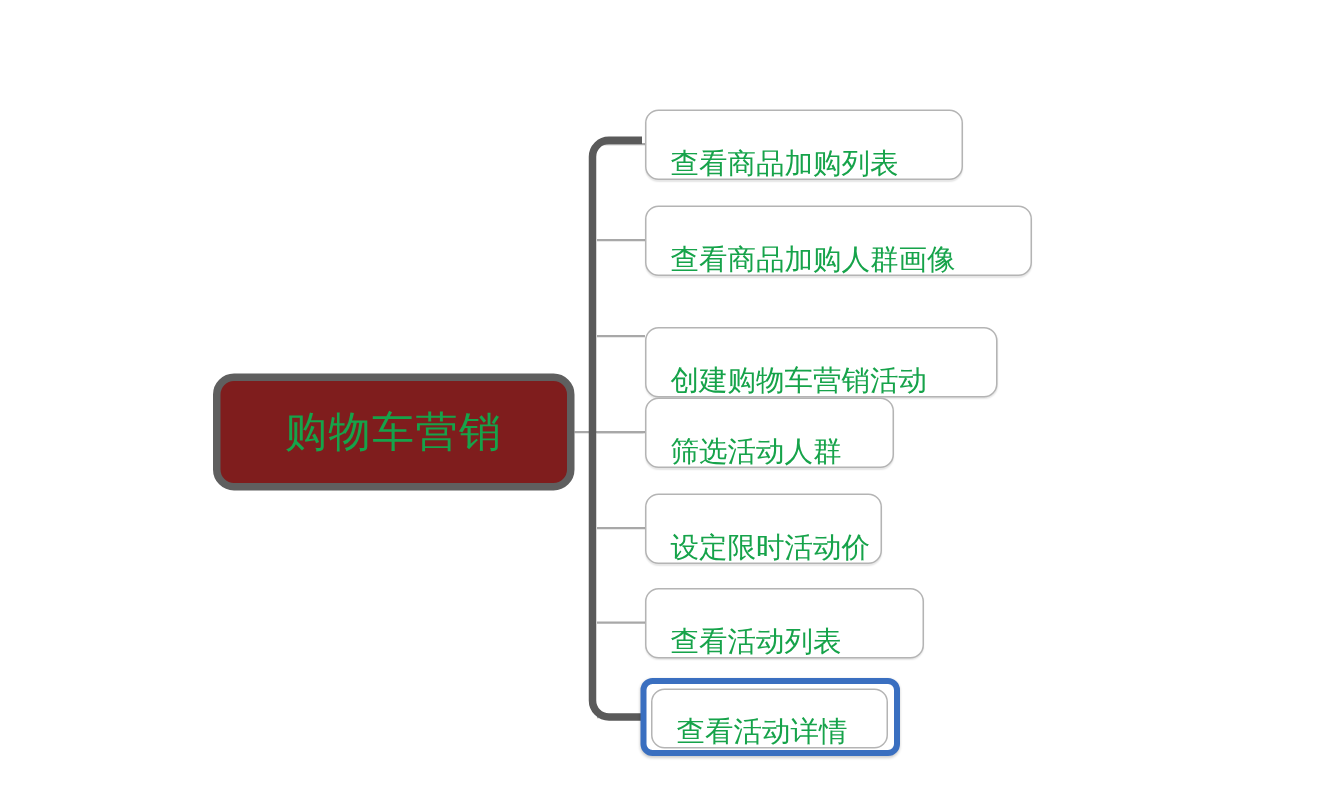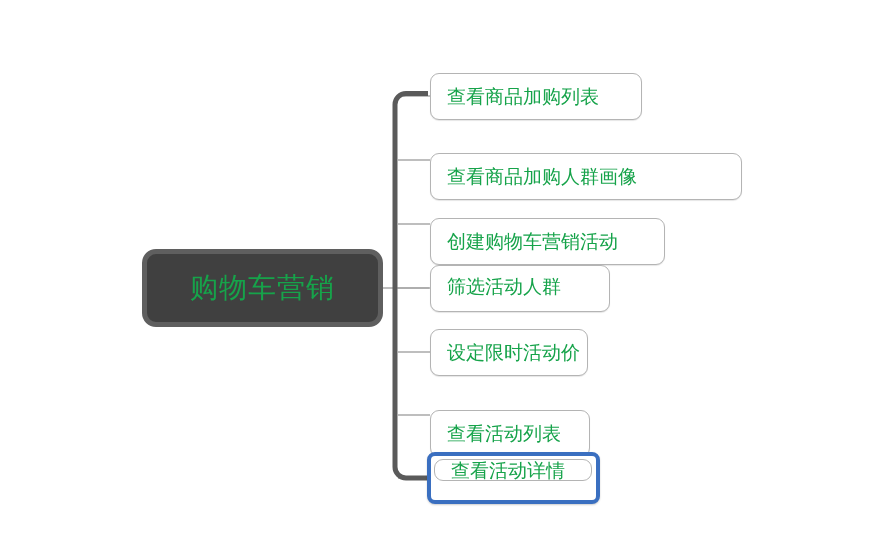--- a/index.html
+++ b/index.html
@@ -34,21 +34,21 @@
   }
 
   
   .root-node {
     position: absolute;
     left: 142px;
     top: 249px;
     width: 241px;
     height: 78px;
     box-sizing: border-box;
-    background: #404040;
+    background: #7f1d1d;
     border: 5px solid #5f5f5f;
     border-radius: 14px;
     display: flex;
     align-items: center;
     justify-content: center;
   }
   .root-label {
     color: #16a34a;
     font-size: 28px;
     line-height: 1;
@@ -58,21 +58,21 @@
 
   
   .child-node {
     position: absolute;
     box-sizing: border-box;
     height: 47px;
     background: #ffffff;
     border: 1px solid #b4b4b4;
     border-radius: 9px;
     display: flex;
-    align-items: center;
+    align-items: flex-end;
     padding: 0 16px;
     box-shadow: 0 1px 1px rgba(0,0,0,0.10);
   }
   .child-label {
     color: #16a34a;
     font-size: 19px;
     line-height: 1;
     white-space: nowrap;
   }
 
@@ -108,38 +108,38 @@
   </svg>
 
   <div class="root-node">
     <span class="root-label">购物车营销</span>
   </div>
 
   <div class="child-node" style="left:430px; top:73px; width:212px;">
     <span class="child-label">查看商品加购列表</span>
   </div>
 
-  <div class="child-node" style="left:430px; top:137px; width:312px;margin-top:16px;">
+  <div class="child-node" style="left:430px; top:137px; width:258px;">
     <span class="child-label">查看商品加购人群画像</span>
   </div>
 
   <div class="child-node" style="left:430px; top:201px; width:235px;margin-top:17px;">
     <span class="child-label">创建购物车营销活动</span>
   </div>
 
-  <div class="child-node" style="left:430px; top:265px; width:180px;font-family:Liberation Mono, monospace;">
+  <div class="child-node" style="left:430px; top:265px; width:166px;">
     <span class="child-label">筛选活动人群</span>
   </div>
 
   <div class="child-node" style="left:430px; top:329px; width:158px;">
     <span class="child-label">设定限时活动价</span>
   </div>
 
-  <div class="child-node" style="left:430px; top:392px; width:160px;margin-top:18px;">
+  <div class="child-node" style="left:430px; top:392px; width:186px;">
     <span class="child-label">查看活动列表</span>
   </div>
 
   <div class="selection-ring" style="left:427px; top:452px; width:173px; height:52px;"></div>
-  <div class="child-node" style="left:434px; top:459px; width:158px; height:22px; box-shadow:none;">
+  <div class="child-node" style="left:434px; top:459px; width:158px; height:40px; box-shadow:none;">
     <span class="child-label">查看活动详情</span>
   </div>
 
 </div>
 
 </body></html>

